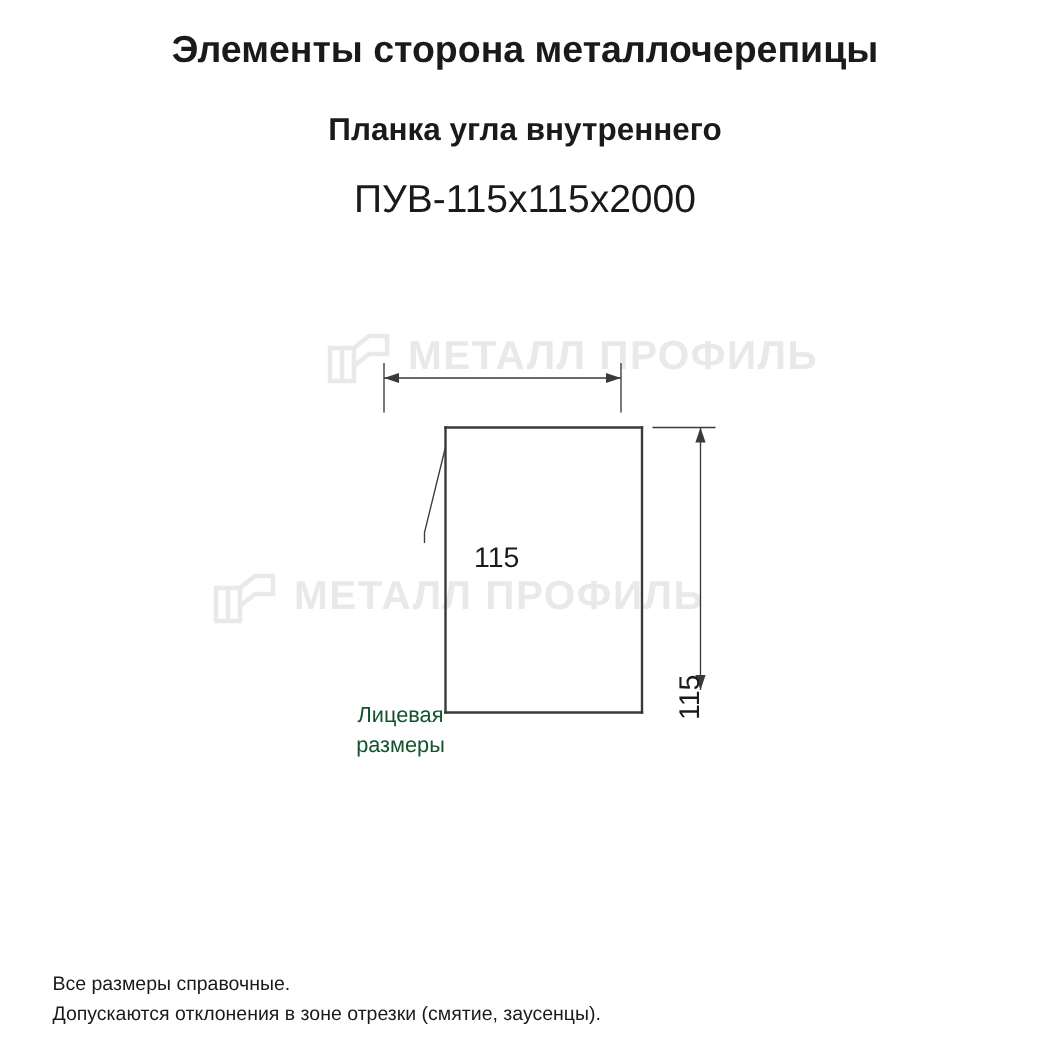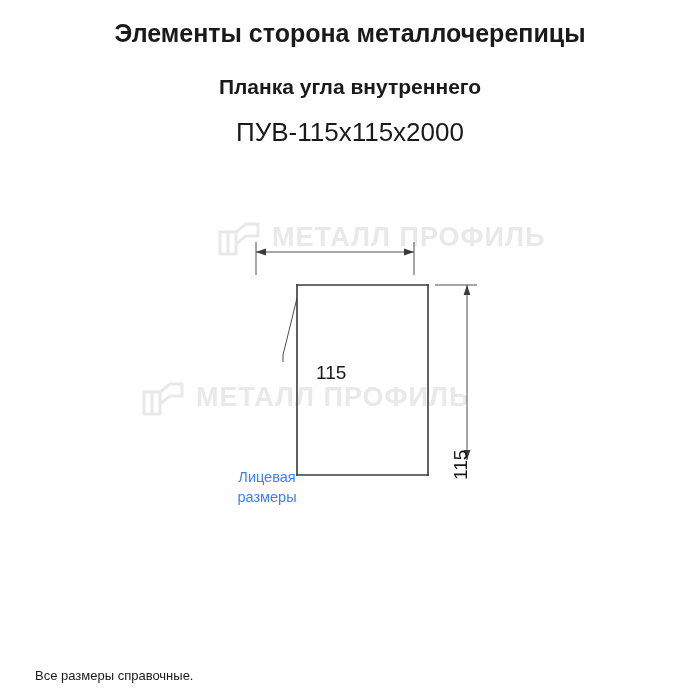--- a/index.html
+++ b/index.html
@@ -107,21 +107,21 @@
     transform-origin: left top;
   }
   .face-label {
     position: absolute;
     left: 226px;
     top: 338px;
     font-size: 14.5px;
     line-height: 1.35;
     text-align: center;
     width: 82px;
-    color: #3b82f6;
+    color: #14532d;
   }
 
   
   .footer {
     position: absolute;
     left: 15px;
     bottom: 14px;
     font-size: 13px;
     line-height: 1.55;
     color: #1a1a1a;
@@ -202,15 +202,16 @@
     <span class="dim-label dim-right">115</span>
 
     <div class="face-label">
       <div>Лицевая</div>
       <div>размеры</div>
     </div>
   </div>
 
   <div class="footer">
     <div>Все размеры справочные.</div>
+    <div>Допускаются отклонения в зоне отрезки (смятие, заусенцы).</div>
   </div>
 
 </div>
 
 </body></html>

